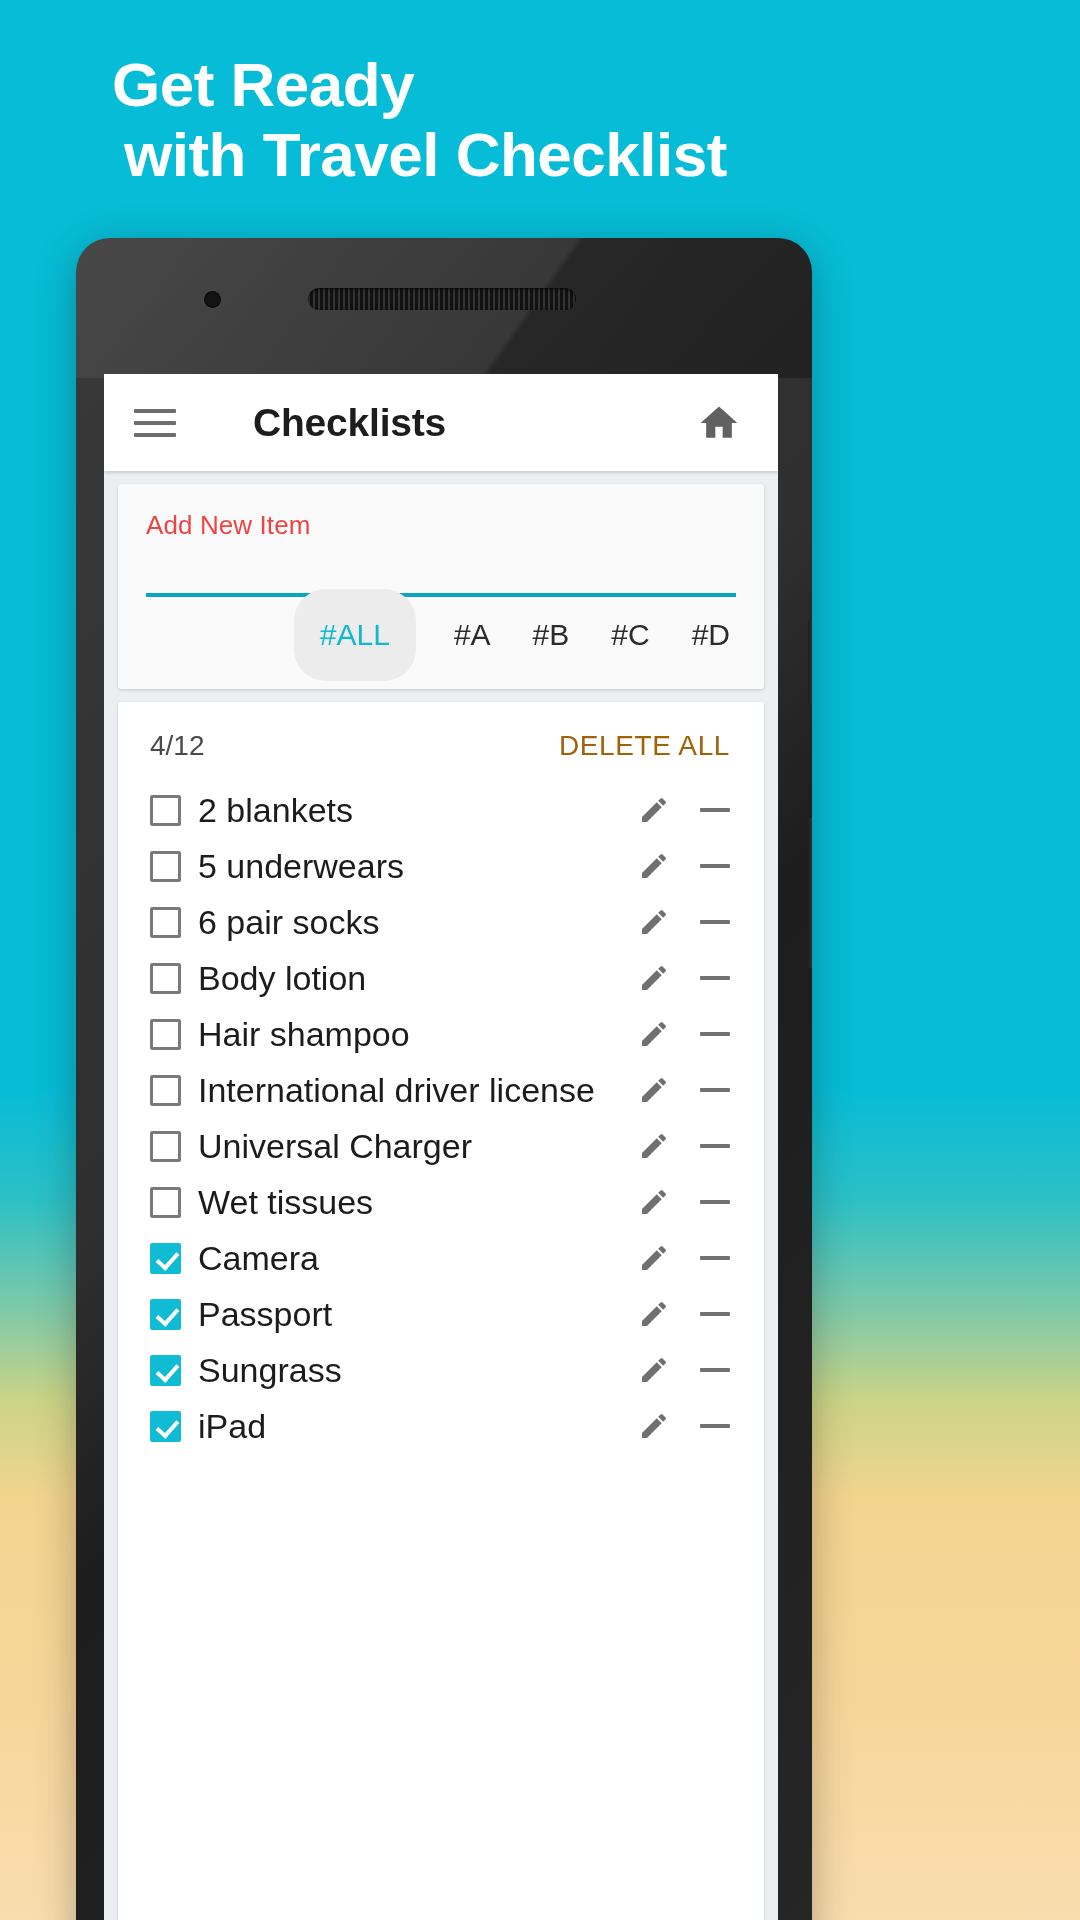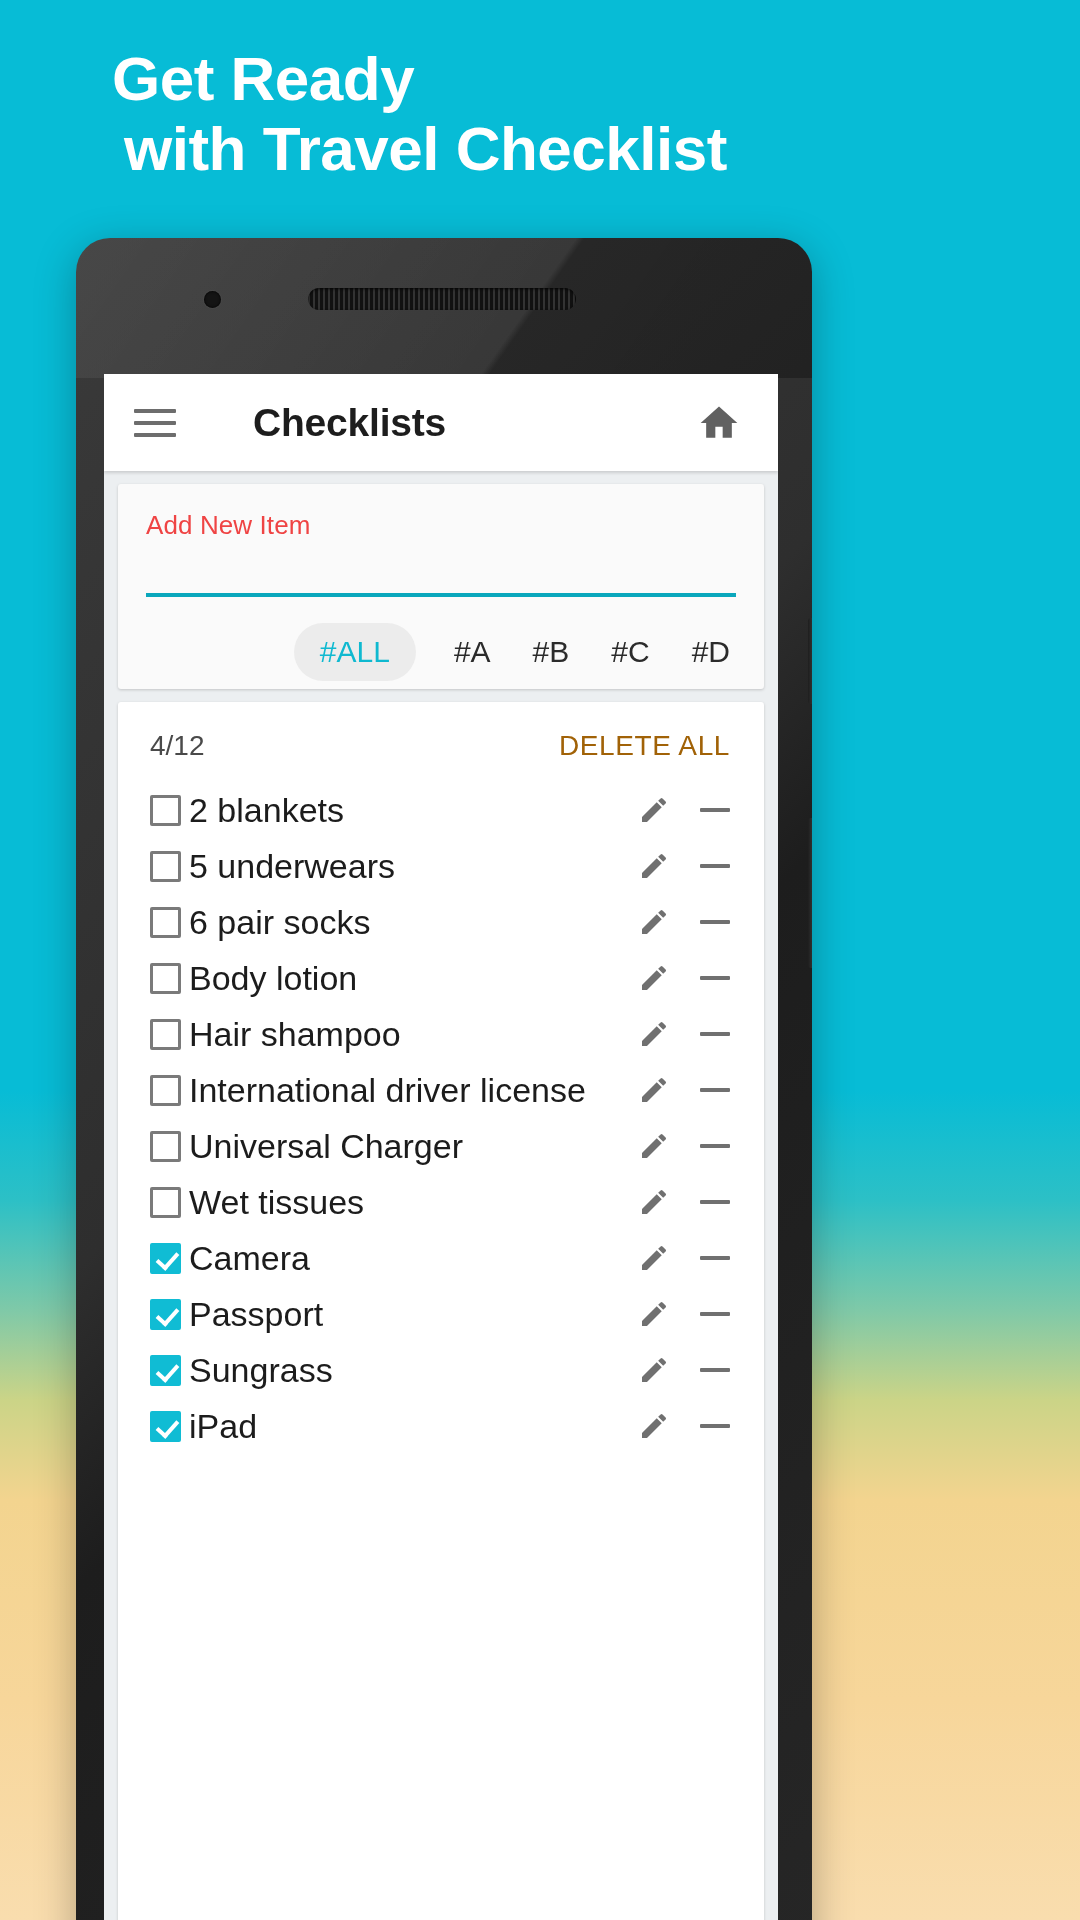--- a/index.html
+++ b/index.html
@@ -23,21 +23,21 @@
         #cbd487 1400px,
         #f3d48f 1500px,
         #f7d69a 1700px,
         #f9ddae 1920px);
   }
 
   
   #headline {
     position: absolute;
     left: 112px;
-    top: 44px;
+    top: 50px;
     width: 860px;
     color: #ffffff;
     font-weight: bold;
     font-size: 62px;
     line-height: 70px;
     letter-spacing: -0.5px;
   }
   #headline .l2 { display: block; margin-left: 12px; }
 
   
@@ -169,21 +169,21 @@
     font-size: 30px;
     color: #2b2b2b;
     padding: 12px 4px;
     cursor: pointer;
     white-space: nowrap;
   }
   .chip.active {
     background: #ececec;
     color: #0fb9d0;
     border-radius: 32px;
-    padding: 12px 26px;
+    padding: 29px 26px;
   }
 
   
   #list-card {
     margin: 13px 14px 0 14px;
     background: #ffffff;
     border-radius: 3px;
     box-shadow: 0 1px 3px rgba(0,0,0,0.18);
     min-height: 1230px;
   }
@@ -223,21 +223,21 @@
   .cb.checked::after {
     content: "";
     position: absolute;
     left: 8px; top: 2px;
     width: 9px; height: 17px;
     border: solid #fff;
     border-width: 0 4px 4px 0;
     transform: rotate(42deg);
   }
   .row-text {
-    margin-left: 8px;
+    margin-left: 17px;
     font-size: 34px;
     color: #1c1c1c;
     white-space: nowrap;
     overflow: hidden;
   }
   .row-actions {
     margin-left: auto;
     display: flex;
     align-items: center;
     gap: 30px;

